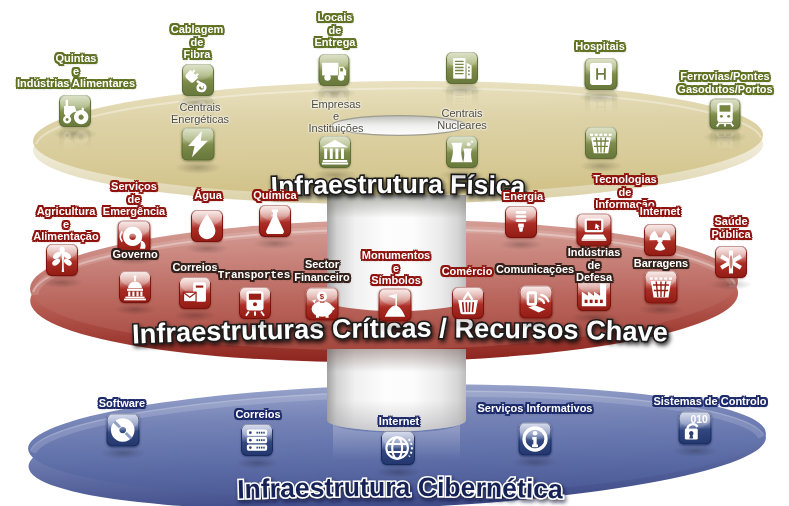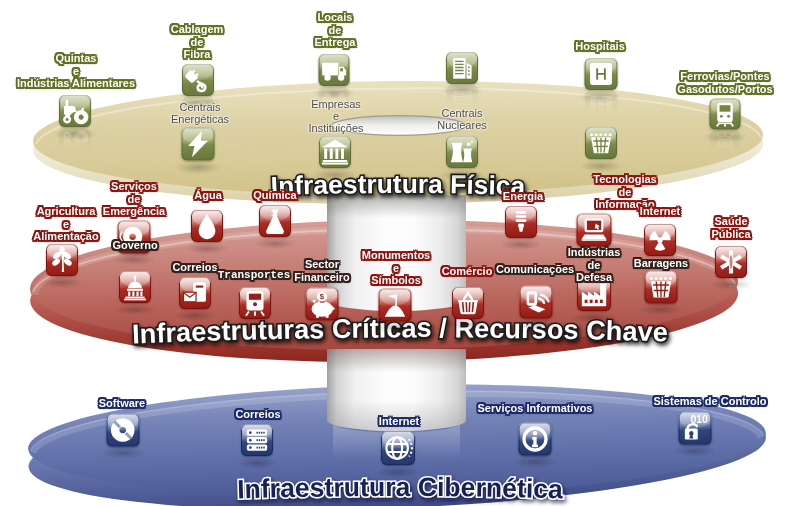--- a/index.html
+++ b/index.html
@@ -148,21 +148,21 @@
 <div class="lb lr" style="left:66px;top:205px;">Agricultura<br>e<br>Alimentação</div>
 <div class="lb lr" style="left:134px;top:180px;">Serviços<br>de<br>Emergência</div>
 <div class="lb lr" style="left:208px;top:189px;">Água</div>
 <div class="lb lr" style="left:275px;top:189px;">Química</div>
 <div class="lb lr" style="left:396px;top:249px;">Monumentos<br>e<br>Símbolos</div>
 <div class="lb lr" style="left:467px;top:265px;">Comércio</div>
 <div class="lb lr" style="left:523px;top:190px;">Energia</div>
 <div class="lb lr" style="left:594px;top:173px;margin-left:31px;">Tecnologias<br>de<br>Informação</div>
 <div class="lb lr" style="left:660px;top:205px;">Internet</div>
 <div class="lb lr" style="left:731px;top:215px;">Saúde<br>Pública</div>
-<div class="lb lk" style="left:135px;top:239px;text-align:center;">Governo</div>
+<div class="lb lk" style="left:135px;top:248px;text-align:center;">Governo</div>
 <div class="lb lk" style="left:195px;top:261px;">Correios</div>
 <div class="lb lk" style="left:254px;top:269px;font-family:Liberation Mono, monospace;">Transportes</div>
 <div class="lb lk" style="left:322px;top:258px;">Sector<br>Financeiro</div>
 <div class="lb lk" style="left:535px;top:263px;">Comunicações</div>
 <div class="lb lk" style="left:594px;top:246px;">Indústrias<br>de<br>Defesa</div>
 <div class="lb lk" style="left:661px;top:257px;">Barragens</div>
 <div class="lb lbu" style="left:122px;top:397px;">Software</div>
 <div class="lb lbu" style="left:258px;top:408px;">Correios</div>
 <div class="lb lbu" style="left:399px;top:415px;">Internet</div>
 <div class="lb lbu" style="left:535px;top:402px;">Serviços Informativos</div>

